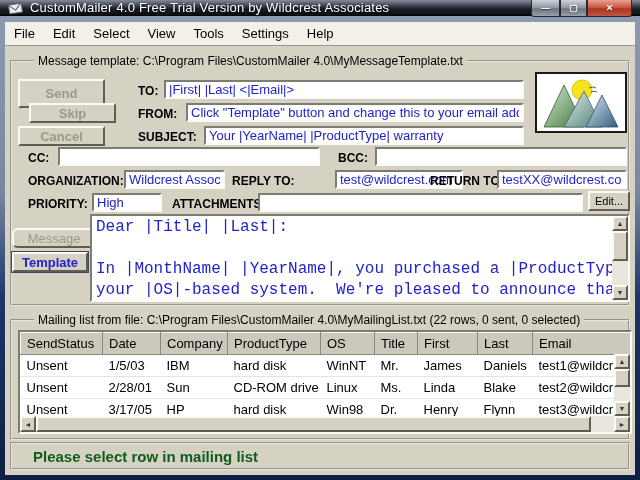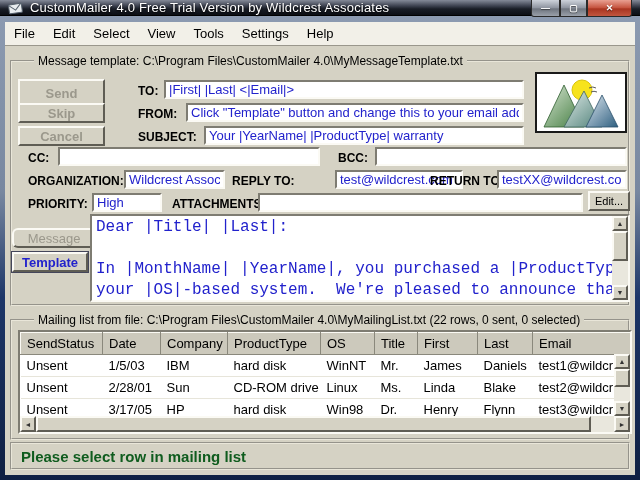--- a/index.html
+++ b/index.html
@@ -119,21 +119,21 @@
   table.mail td {
     height:22px; padding:0 0 0 6px; white-space:nowrap; overflow:hidden;
     border-bottom:1px solid #e7e5da; color:#000;
   }
   .col1{width:82px}.col2{width:58px}.col3{width:67px}.col4{width:93px}
   .col5{width:54px}.col6{width:43px}.col7{width:60px}.col8{width:55px}.col9{width:98px}
 
   
   .statusbox {
     position:absolute; left:5px; top:396px; width:620px; height:28px;
-    border:2px groove #e9e6d9; display:flex; align-items:center; padding-left:9px;
+    border:2px groove #e9e6d9; display:flex; align-items:center; padding-left:21px;
     font-size:15px; font-weight:bold; color:#0f5c1e;
   }
 </style>
 </head>
 <body>
 
 <div class="titlebar">
   <span class="app-icon">
     <svg width="16" height="14" viewBox="0 0 16 14">
       <rect x="1" y="3" width="13" height="9" rx="1" fill="#e8ecef" stroke="#55606c" transform="rotate(-8 8 8)"></rect>
@@ -158,21 +158,21 @@
   <span class="menu-item">Help</span>
 </div>
 
 <div class="client">
 
   <div class="groupbox" style="left:5px; top:14px; width:620px; height:246px;">
     <span class="group-label">Message template: C:\Program Files\CustomMailer 4.0\MyMessageTemplate.txt</span>
   </div>
 
   <div class="btn disabled" style="left:13px; top:33px; width:87px; height:29px;">Send</div>
-  <div class="btn disabled" style="left:13px; top:57px; width:87px; height:20px;">Skip</div>
+  <div class="btn disabled" style="left:24px; top:57px; width:87px; height:20px;">Skip</div>
   <div class="btn disabled" style="left:13px; top:80px; width:87px; height:20px;">Cancel</div>
 
   <span class="lbl" style="left:133px; top:38px;">TO:</span>
   <input class="field" style="left: 159px; top: 34px; width: 360px;" value="|First| |Last| &lt;|Email|&gt;">
 
   <span class="lbl" style="left:133px; top:61px;">FROM:</span>
   <input class="field" style="left: 181px; top: 57px; width: 338px;" value="Click &quot;Template&quot; button and change this to your email address">
 
   <span class="lbl" style="left:133px; top:84px;">SUBJECT:</span>
   <input class="field" style="left: 199px; top: 80px; width: 320px;" value="Your |YearName| |ProductType| warranty">

